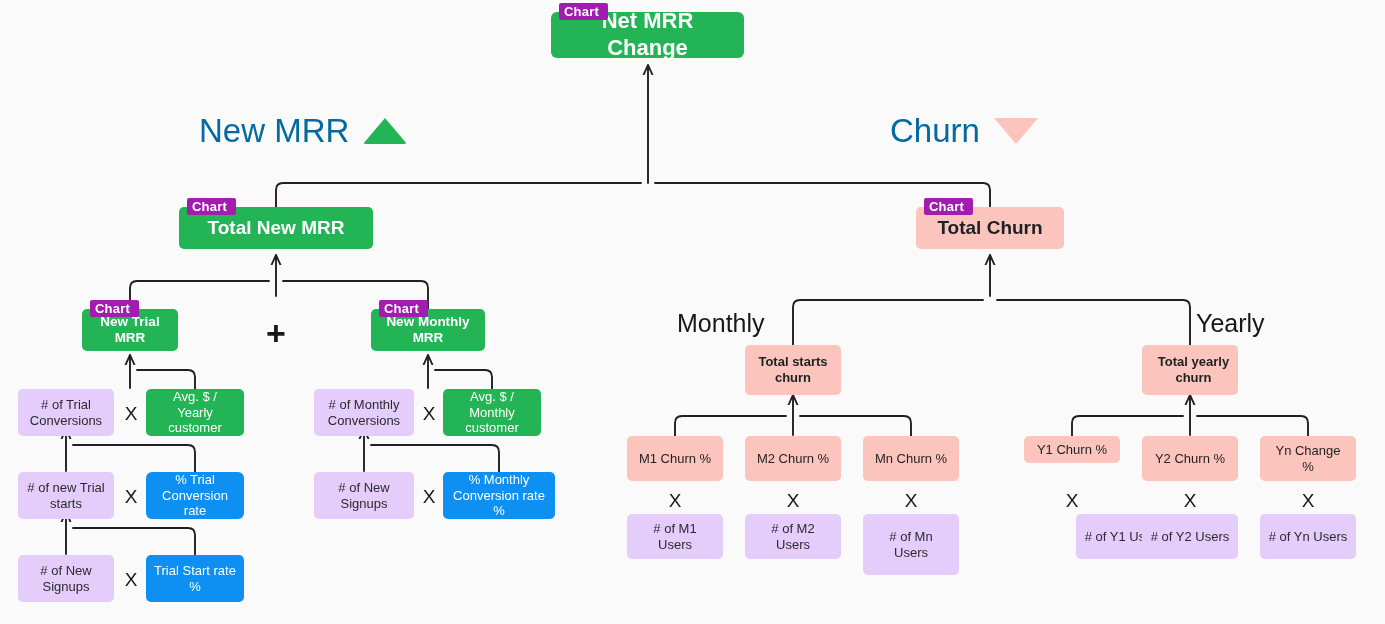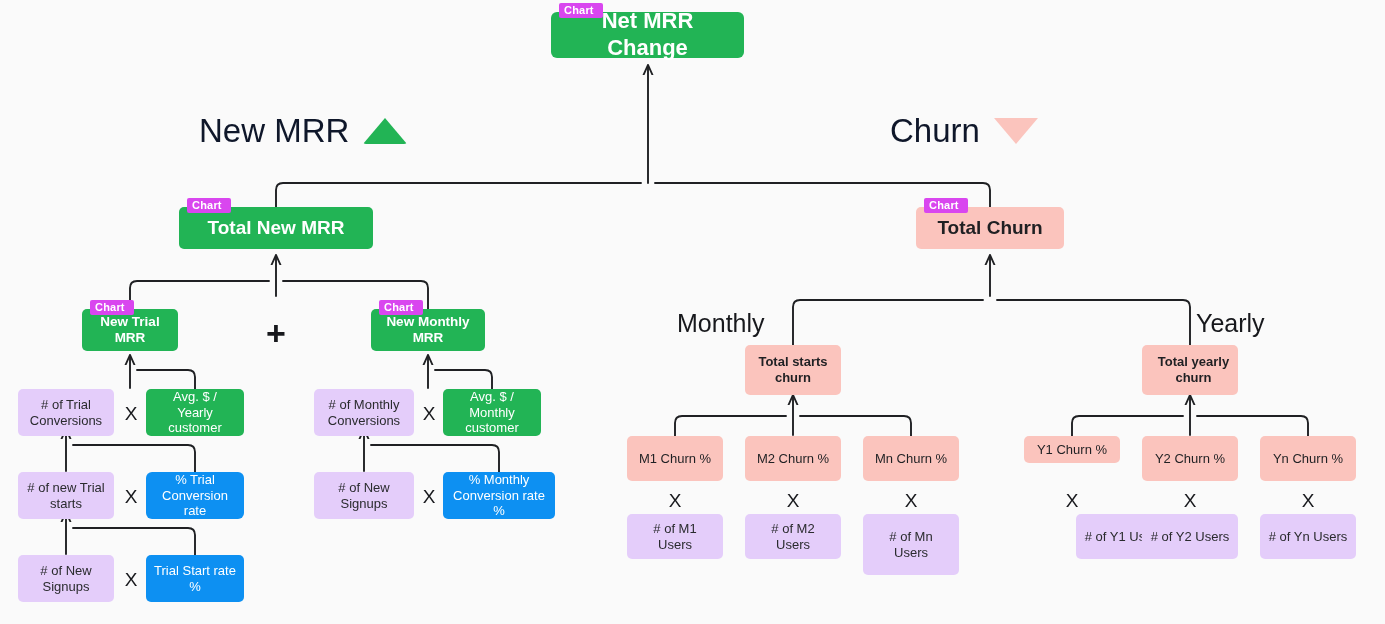--- a/index.html
+++ b/index.html
@@ -37,36 +37,36 @@
   .lv1{font-size:22px;font-weight:bold;border-radius:6px;}
   .lv2{font-size:19px;font-weight:bold;border-radius:5px;}
   .lv3{font-size:13.5px;font-weight:bold;border-radius:5px;}
   .lv4{font-size:13px;font-weight:normal;border-radius:5px;}
   .lv4b{font-size:13px;font-weight:bold;border-radius:5px;}
 
   
   .badge{
     position:absolute;
     top:-9px;left:8px;
-    background:#d946ef;
+    background:#a21caf;
     color:#ffffff;
-    font-size:11px;
+    font-size:13px;
     font-weight:bold;
     letter-spacing:.2px;
     padding:1.5px 9px 2px 5px;
     border-radius:2px;
     line-height:1;
     text-align:left;
   }
 
   
   .section-title{
     position:absolute;
     font-size:33px;
-    color:#0f172a;
+    color:#0369a1;
     font-weight:normal;
     white-space:nowrap;
     display:flex;
     align-items:center;
     gap:14px;
   }
   .sub-title{
     position:absolute;
     font-size:25px;
     color:#17181c;
@@ -262,21 +262,21 @@
     <span class="lbl"># of Mn Users</span>
   </div>
 
   <div class="node pink lv4" style="left:1024px;top:436px;width:96px;height:27px;">
     <span class="lbl">Y1 Churn %</span>
   </div>
   <div class="node pink lv4" style="left:1142px;top:436px;width:96px;height:45px;">
     <span class="lbl">Y2 Churn %</span>
   </div>
   <div class="node pink lv4" style="left:1260px;top:436px;width:96px;height:45px;">
-    <span class="lbl">Yn Churn %</span>
+    <span class="lbl">Yn Change %</span>
   </div>
 
   <div class="op op-x-big" style="left:1061px;top:491px;width:22px;">X</div>
   <div class="op op-x-big" style="left:1179px;top:491px;width:22px;">X</div>
   <div class="op op-x-big" style="left:1297px;top:491px;width:22px;">X</div>
 
   <div class="node purple lv4" style="left:1076px;top:514px;width:96px;height:45px;">
     <span class="lbl"># of Y1 Users</span>
   </div>
   <div class="node purple lv4" style="left:1142px;top:514px;width:96px;height:45px;">

